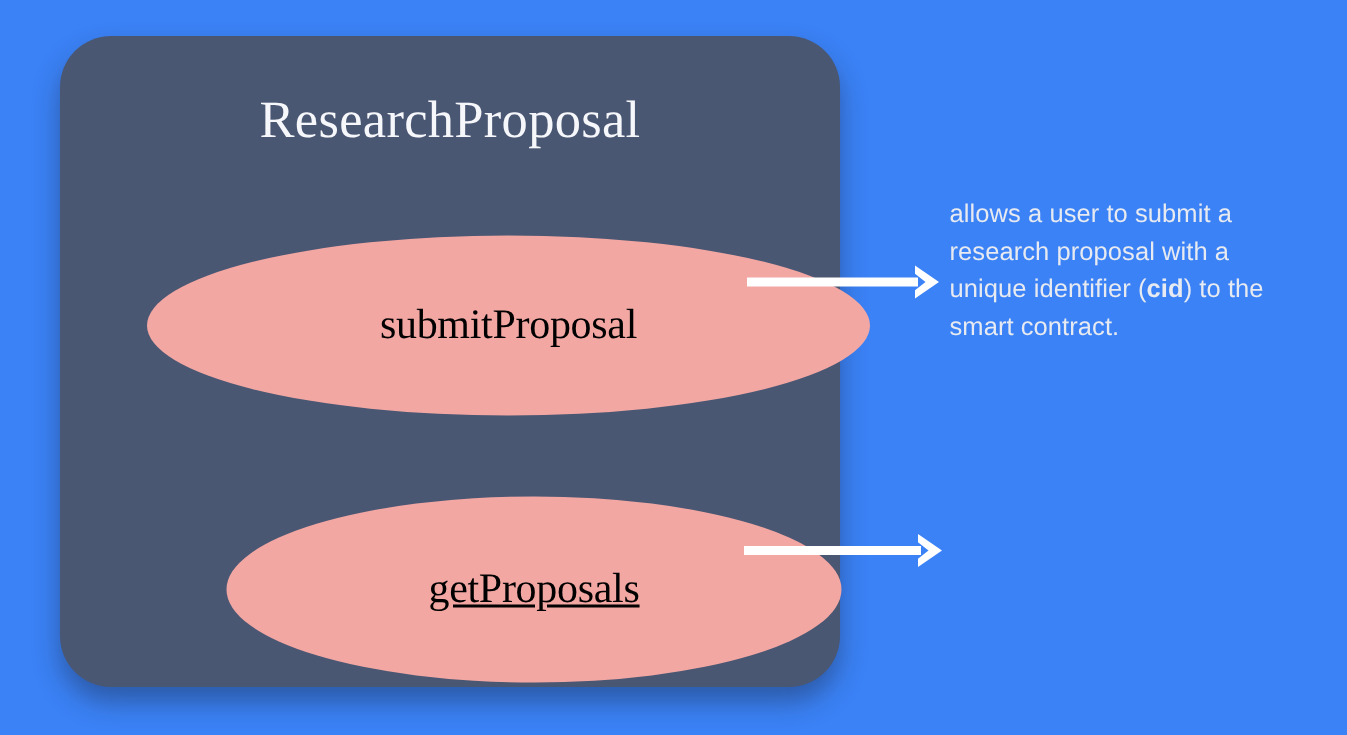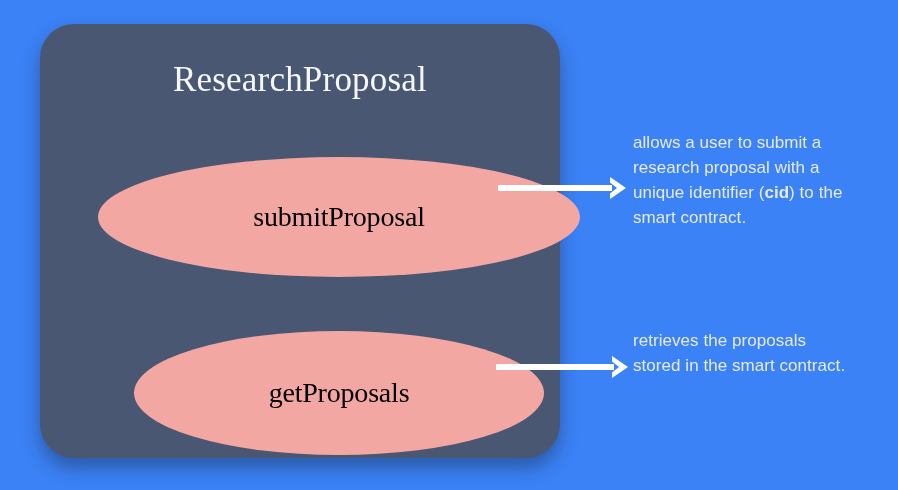--- a/index.html
+++ b/index.html
@@ -66,24 +66,25 @@
     letter-spacing: -0.2px;
   }
 
   #node-submit {
     left: 58px;
     top: 133px;
     width: 482px;
     height: 120px;
   }
   #node-get {
-    left: 94px;
+    left: 111px;
     top: 307px;
     width: 410px;
     height: 124px;
+    text-decoration: underline;
   }
 
   
   .arrow {
     position: absolute;
     height: 26px;
   }
   #arrow-submit {
     left: 498px;
     top: 175px;
@@ -145,17 +146,14 @@
     <svg width="134" height="26" viewBox="0 0 134 26" xmlns="http://www.w3.org/2000/svg">
       <rect x="0" y="10" width="118" height="6" fill="#ffffff"></rect>
       <path d="M116 2 L132 13 L116 24 L116 18.5 L123 13 L116 7.5 Z" fill="#ffffff"></path>
     </svg>
   </div>
 
   <div class="description" id="desc-submit">
     <span>allows a user to submit a research proposal with a unique identifier (</span><b>cid</b><span>) to the smart contract.</span>
   </div>
 
-  <div class="description" id="desc-get">
-    <span>retrieves the proposals stored in the smart contract.</span>
-  </div>
 
 </div>
 
 </body></html>

